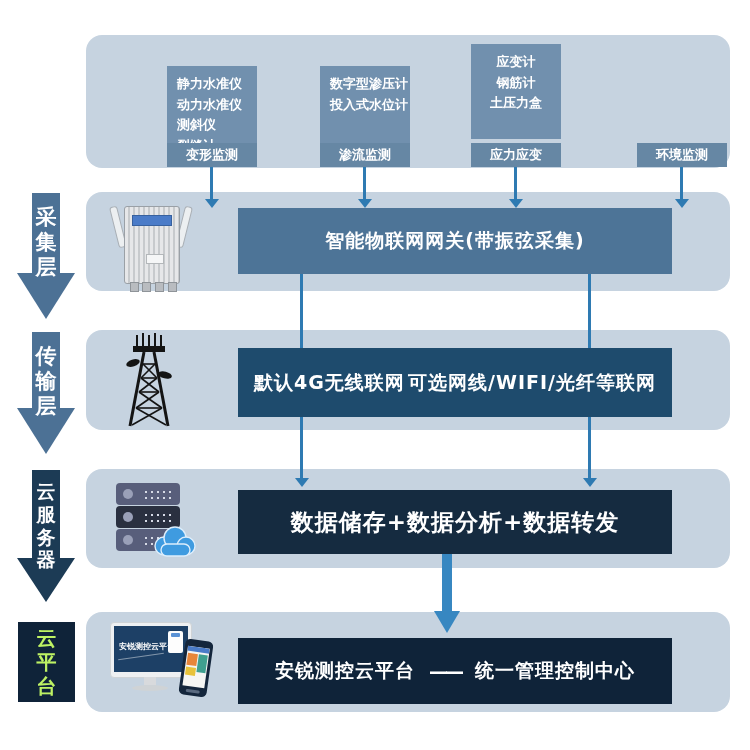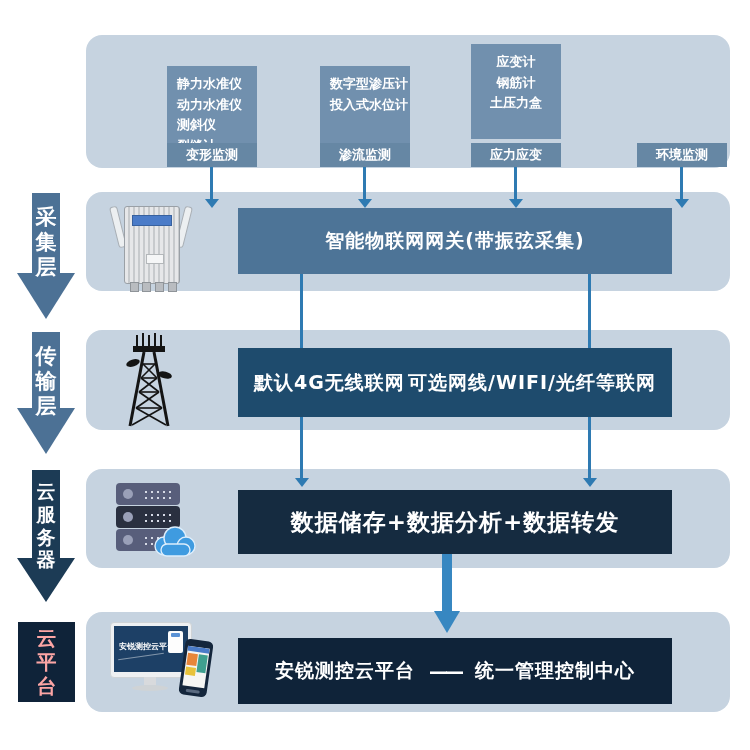--- a/index.html
+++ b/index.html
@@ -22,21 +22,21 @@
   .atext{
     position:absolute;top:12px;left:0;right:0;margin:0 auto;width:1.2em;
     word-break:break-all;text-align:center;color:#fff;font-weight:bold;
     font-size:21px;line-height:1.2;letter-spacing:0;
   }
   .larrow.small .atext{font-size:19px;top:10px;}
   .lrect{
     position:absolute;left:18px;top:622px;width:57px;height:80px;
     background:var(--platform-box-bg,#0f2339);display:flex;align-items:center;justify-content:center;
   }
-  .lrect .rtext{width:1.2em;word-break:break-all;text-align:center;color:#fca5a5;
+  .lrect .rtext{width:1.2em;word-break:break-all;text-align:center;color:#bef264;
     font-weight:bold;font-size:20px;line-height:1.2;}
   
   .sensor-box{
     position:absolute;top:44px;width:90px;height:95px;box-sizing:border-box;
     background:var(--sensor-box-bg,#7190ae);color:#fff;font-size:13px;line-height:20.5px;
     padding-top:8px;font-weight:bold;
   }
   .sensor-box.lft{text-align:left;padding-left:10px;margin-top:22px;}
   .sensor-box.ctr{text-align:center;}
   .cat-box{

